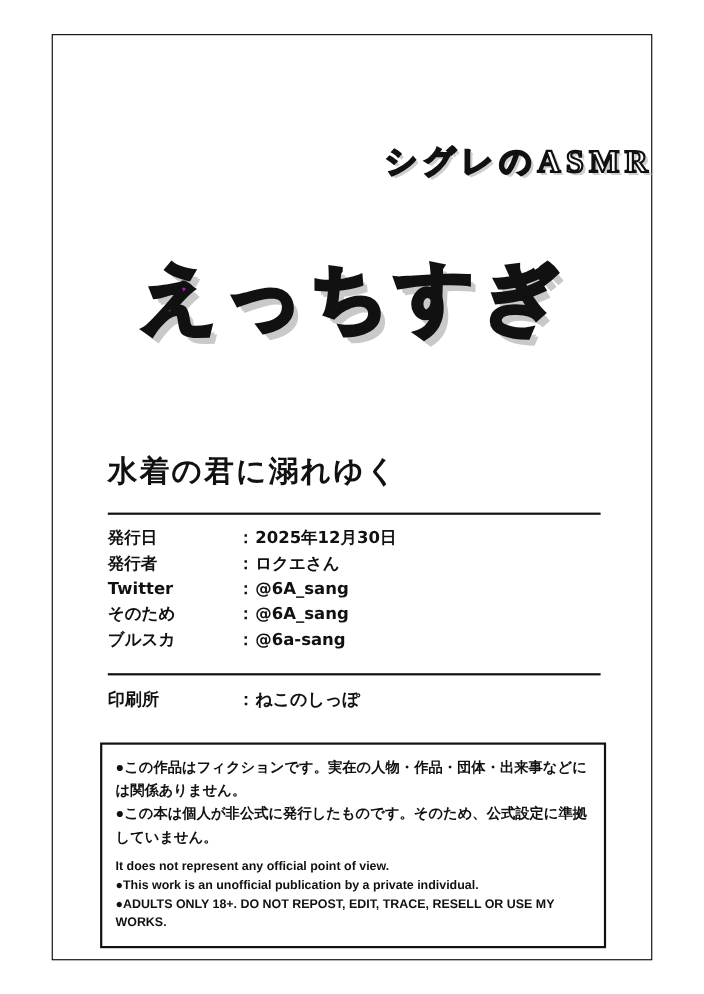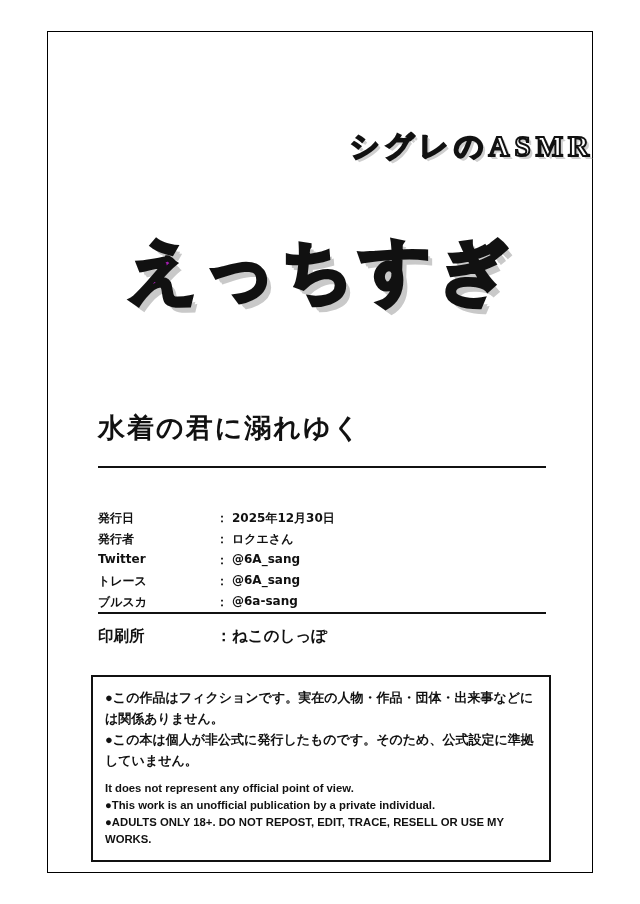--- a/index.html
+++ b/index.html
@@ -88,25 +88,24 @@
   .rule-top { top: 434px; }
   .rule-bottom { top: 580px; }
 
   
   .colophon {
     position: absolute;
     left: 50px;
     top: 446px;
     width: 448px;
     font-family: "DejaVu Sans", sans-serif;
-    font-size: 12px;
+    font-size: 15px;
     font-weight: bold;
     color: #111111;
     border-collapse: collapse;
-    margin-top: 30px;
   }
   .colophon td {
     padding: 2px 0;
     vertical-align: top;
     white-space: nowrap;
   }
   .col-label { width: 118px; }
   .col-sep { width: 16px; text-align: left; }
   .col-value { }
 
@@ -181,21 +180,21 @@
           <td class="col-label">発行者</td>
           <td class="col-sep">：</td>
           <td class="col-value">ロクエさん</td>
         </tr>
         <tr>
           <td class="col-label">Twitter</td>
           <td class="col-sep">：</td>
           <td class="col-value">@6A_sang</td>
         </tr>
         <tr>
-          <td class="col-label">トレース</td>
+          <td class="col-label">そのため</td>
           <td class="col-sep">：</td>
           <td class="col-value">@6A_sang</td>
         </tr>
         <tr>
           <td class="col-label">ブルスカ</td>
           <td class="col-sep">：</td>
           <td class="col-value">@6a-sang</td>
         </tr>
       </tbody>
     </table>

